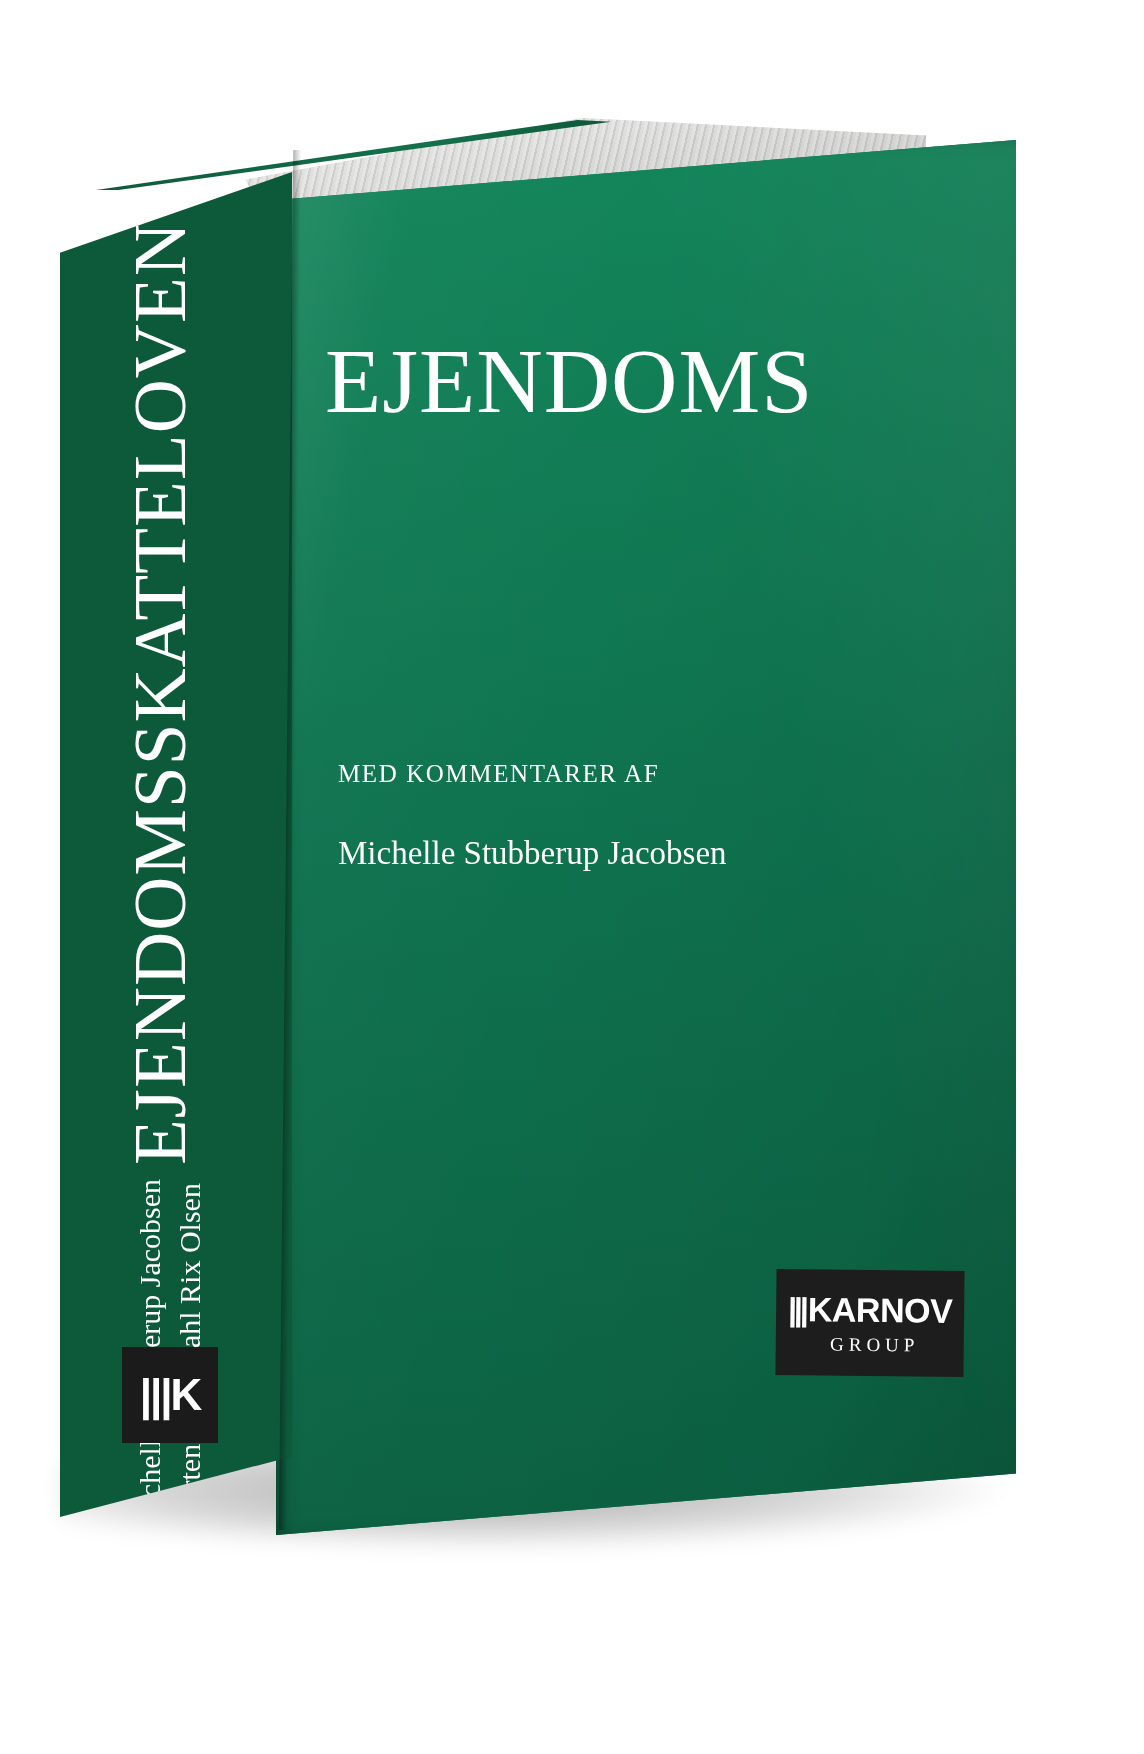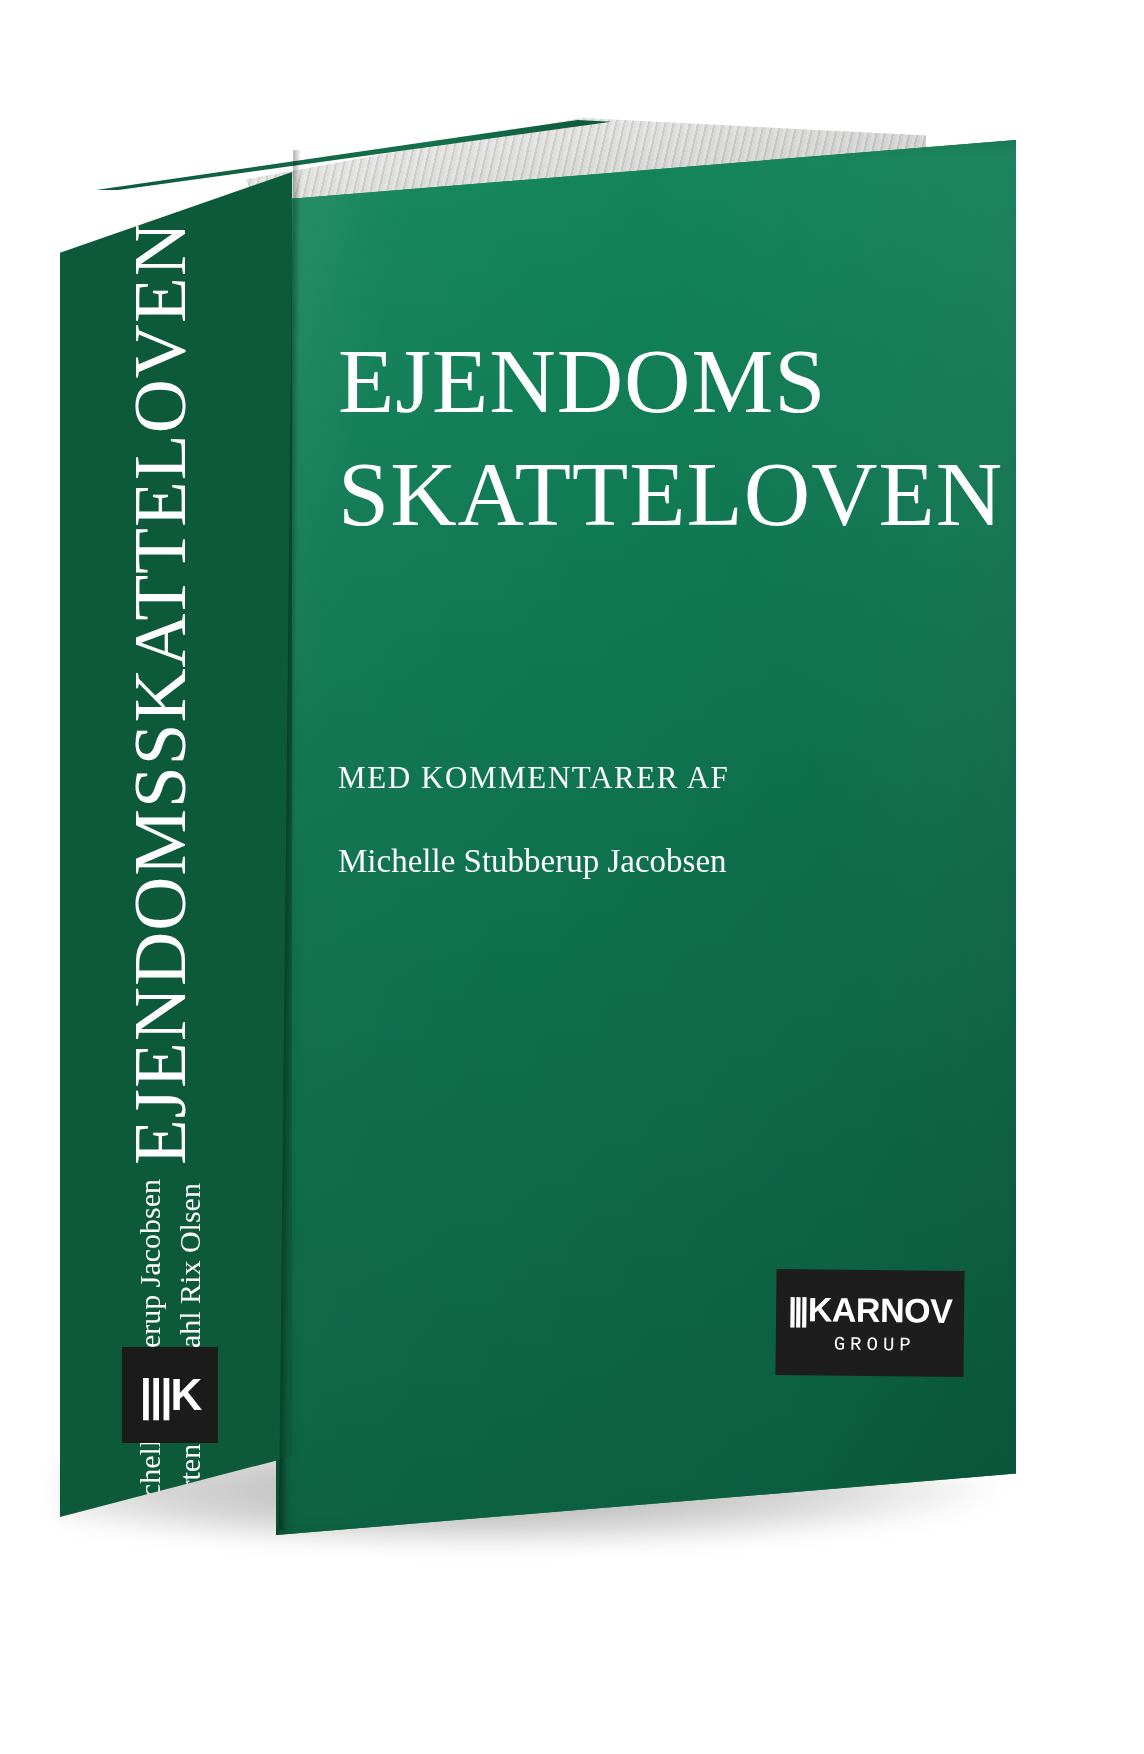--- a/index.html
+++ b/index.html
@@ -174,40 +174,40 @@
   }
   .front-sheen {
     position: absolute;
     inset: 0;
     background: linear-gradient(255deg, rgba(255,255,255,0.05) 0%, rgba(255,255,255,0.0) 35%);
     pointer-events: none;
   }
 
   .front-title {
     position: absolute;
-    left: 62px;
+    left: 49px;
     top: 185px;
     width: 640px;
     color: #ffffff;
     font-size: 92px;
     line-height: 1.23;
     letter-spacing: 1px;
   }
   .front-title .l1 { display: block; }
   .front-title .l2 { display: block; }
 
   .front-credits {
     position: absolute;
     left: 62px;
     top: 620px;
     width: 640px;
     color: #ffffff;
   }
   .credits-label {
-    font-size: 31px;
+    font-size: 25px;
     letter-spacing: 1.6px;
     margin-bottom: 42px;
   }
   .credits-author {
     font-size: 33px;
     line-height: 1.42;
   }
 
   .front-logo {
     position: absolute;
@@ -235,21 +235,21 @@
     margin-right: 2px;
   }
   .front-logo .karnov {
     font-family: "Liberation Sans", sans-serif;
     font-weight: bold;
     font-size: 34px;
     letter-spacing: -0.5px;
   }
   .front-logo .group {
     color: #ffffff;
-    font-family: Liberation Mono, monospace;
+    font-family: Liberation Serif, serif;
     font-size: 19px;
     letter-spacing: 5px;
     margin-top: 4px;
     margin-left: 10px;
   }
 
   
   .hinge {
     position: absolute;
     left: 286px;
@@ -284,21 +284,20 @@
     <div class="spine-logo">
       <span class="glyph">|||K</span>
     </div>
   </div>
 
   <div class="front">
     <div class="front-sheen"></div>
 
     <div class="front-title">
       <span class="l1">EJENDOMS</span>
-      <span class="l2">SKATTELOVEN</span>
     </div>
 
     <div class="front-credits">
       <div class="credits-label">MED KOMMENTARER AF</div>
       <div class="credits-author">Michelle Stubberup Jacobsen</div>
     </div>
 
     <div class="front-logo">
       <div class="lrow">
         <span class="bars">|||</span>

